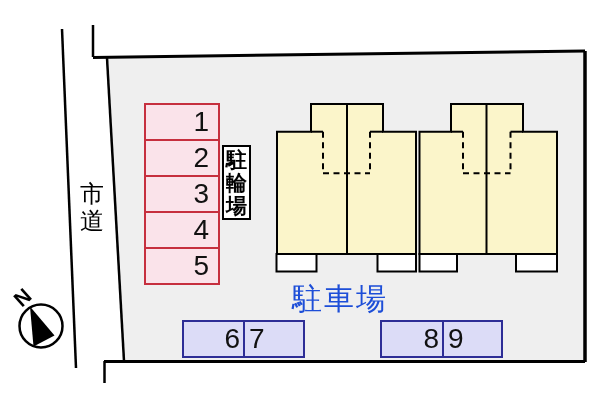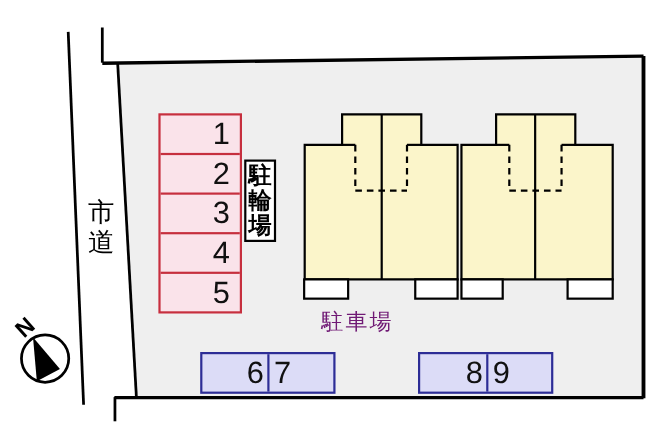--- a/index.html
+++ b/index.html
@@ -34,21 +34,21 @@
   
   .road-label{
     position:absolute;left:78px;top:180px;width:28px;
     display:flex;flex-direction:column;align-items:center;
     font-size:24px;color:#000;line-height:27px;
   }
 
   
   .carpark-label{
     position:absolute;left:292px;top:279px;
-    font-size:20px;color:#701a75;letter-spacing:2px;white-space:nowrap;
+    font-size:30px;color:#1d4ed8;letter-spacing:2px;white-space:nowrap;
   }
 
   
   .car-pair{
     position:absolute;top:320px;height:38px;
     box-sizing:border-box;border:2px solid #2d2d96;background:#dcdcf7;
     display:flex;color:#111;font-size:28px;
   }
   .car-pair .cell-a{
     box-sizing:border-box;border-right:2px solid #2d2d96;

